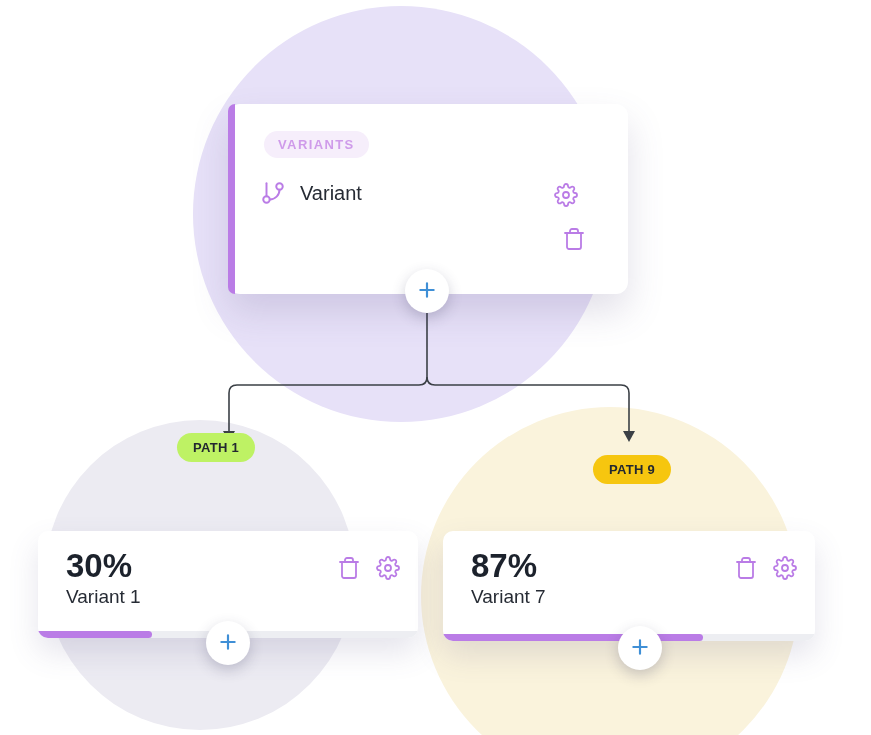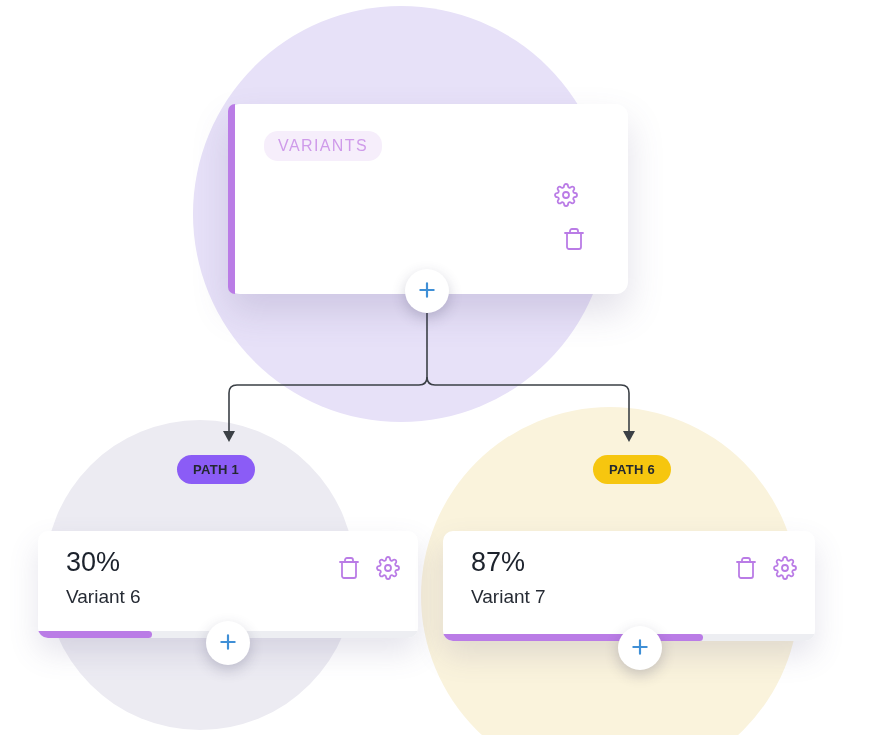--- a/index.html
+++ b/index.html
@@ -18,21 +18,21 @@
   .connectors path.arrow { fill:#3b4046; stroke:none; }
 
   .root-card {
     position:absolute; left:228px; top:104px; width:400px; height:190px;
     background:#fff; border-radius:12px; z-index:2;
     box-shadow:0 18px 36px rgba(96,85,135,.18);
   }
   .accent-bar { position:absolute; left:0; top:0; bottom:0; width:7px; background:#ba7ce6; border-radius:12px 0 0 12px; }
   .variants-badge {
     position:absolute; left:36px; top:27px; background:#f6eefb; color:#cf9bea;
-    font-size:16px; font-weight:400; letter-spacing:1.4px; padding:6px 14px; border-radius:14px;
+    font-size:13px; font-weight:700; letter-spacing:1.4px; padding:6px 14px; border-radius:14px;
   }
   .root-row { position:absolute; left:32px; top:76px; display:flex; align-items:center; gap:14px; }
   .root-title { font-size:20px; color:#262b34; }
 
   .icon-wrap svg, .icon-btn svg {
     stroke:#ba7ce6; fill:none; stroke-width:1.8; stroke-linecap:round; stroke-linejoin:round;
   }
   .icon-wrap svg { width:26px; height:26px; display:block; }
   .icon-btn { background:none; border:none; padding:0; cursor:pointer; width:26px; height:26px; }
   .icon-btn svg { width:24px; height:24px; display:block; }
@@ -46,30 +46,30 @@
   }
   .plus-btn svg { width:20px; height:20px; stroke:#3f8fd6; stroke-width:2.6; stroke-linecap:round; fill:none; }
   .plus-root { left:405px; top:269px; }
   .plus-1 { left:206px; top:621px; }
   .plus-2 { left:618px; top:626px; }
 
   .path-badge {
     position:absolute; font-size:13px; font-weight:700; color:#232830;
     padding:7px 16px; border-radius:15px; z-index:3; letter-spacing:.3px;
   }
-  .badge-1 { left:177px; top:455px; background:#8b5cf6; }
+  .badge-1 { left:177px; top:433px; background:#bef264; }
   .badge-2 { left:593px; top:455px; background:#f6c60f; }
 
   .path-card {
     position:absolute; background:#fff; border-radius:10px; overflow:hidden; z-index:2;
     box-shadow:0 14px 30px rgba(96,85,135,.16);
   }
   .card-1 { left:38px;  top:531px; width:380px; height:107px; }
   .card-2 { left:443px; top:531px; width:372px; height:110px; }
-  .pct   { position:absolute; left:28px; top:16px; font-size:27px; font-weight:400; color:#1c222c; }
+  .pct   { position:absolute; left:28px; top:16px; font-size:33px; font-weight:700; color:#1c222c; }
   .vname { position:absolute; left:28px; top:55px; font-size:19px; color:#262b34; }
   .card-icons { position:absolute; top:24px; right:16px; display:flex; gap:13px; }
   .track { position:absolute; left:0; right:0; bottom:0; height:7px; background:#edeef2; }
   .fill  { height:100%; background:#ba7ce6; border-radius:0 4px 4px 0; }
 </style>
 </head>
 <body>
 
 <div class="canvas">
 
@@ -81,20 +81,31 @@
     <path d="M427 313 L427 377"></path>
     <path d="M427 377 Q427 385 419 385 L237 385 Q229 385 229 393 L229 432"></path>
     <path d="M427 377 Q427 385 435 385 L621 385 Q629 385 629 393 L629 432"></path>
     <path class="arrow" d="M223 431 L235 431 L229 442 Z"></path>
     <path class="arrow" d="M623 431 L635 431 L629 442 Z"></path>
   </svg>
 
   <div class="root-card">
     <div class="accent-bar"></div>
     <span class="variants-badge">VARIANTS</span>
+    <div class="root-row">
+      <span class="icon-wrap">
+        <svg viewBox="0 0 24 24">
+          <line x1="6" y1="3" x2="6" y2="15"></line>
+          <circle cx="18" cy="6" r="3"></circle>
+          <circle cx="6" cy="18" r="3"></circle>
+          <path d="M18 9a9 9 0 0 1-9 9"></path>
+        </svg>
+      </span>
+      <span class="root-title">Variant</span>
+    </div>
     <button class="icon-btn root-gear">
       <span>
         <svg viewBox="0 0 24 24">
           <circle cx="12" cy="12" r="3"></circle>
           <path d="M19.4 15a1.65 1.65 0 0 0 .33 1.82l.06.06a2 2 0 0 1 0 2.83 2 2 0 0 1-2.83 0l-.06-.06a1.65 1.65 0 0 0-1.82-.33 1.65 1.65 0 0 0-1 1.51V21a2 2 0 0 1-2 2 2 2 0 0 1-2-2v-.09A1.65 1.65 0 0 0 9 19.4a1.65 1.65 0 0 0-1.82.33l-.06.06a2 2 0 0 1-2.83 0 2 2 0 0 1 0-2.83l.06-.06a1.65 1.65 0 0 0 .33-1.82 1.65 1.65 0 0 0-1.51-1H3a2 2 0 0 1-2-2 2 2 0 0 1 2-2h.09A1.65 1.65 0 0 0 4.6 9a1.65 1.65 0 0 0-.33-1.82l-.06-.06a2 2 0 0 1 0-2.83 2 2 0 0 1 2.83 0l.06.06a1.65 1.65 0 0 0 1.82.33H9a1.65 1.65 0 0 0 1-1.51V3a2 2 0 0 1 2-2 2 2 0 0 1 2 2v.09a1.65 1.65 0 0 0 1 1.51 1.65 1.65 0 0 0 1.82-.33l.06-.06a2 2 0 0 1 2.83 0 2 2 0 0 1 0 2.83l-.06.06a1.65 1.65 0 0 0-.33 1.82V9a1.65 1.65 0 0 0 1.51 1H21a2 2 0 0 1 2 2 2 2 0 0 1-2 2h-.09a1.65 1.65 0 0 0-1.51 1z"></path>
         </svg>
       </span>
     </button>
     <button class="icon-btn root-trash">
       <span>
@@ -109,25 +120,25 @@
 
   <button class="plus-btn plus-root">
     <span>
       <svg viewBox="0 0 24 24">
           <path d="M12 4v16M4 12h16"></path>
         </svg>
     </span>
   </button>
 
   <span class="path-badge badge-1">PATH 1</span>
-  <span class="path-badge badge-2">PATH 6</span>
+  <span class="path-badge badge-2">PATH 9</span>
 
   <div class="path-card card-1">
     <div class="pct">30%</div>
-    <div class="vname">Variant 6</div>
+    <div class="vname">Variant 1</div>
     <div class="card-icons">
       <button class="icon-btn">
         <span>
           <svg viewBox="0 0 24 24">
             <polyline points="3 6 5 6 21 6"></polyline>
             <path d="M19 6v14a2 2 0 0 1-2 2H7a2 2 0 0 1-2-2V6"></path>
             <path d="M8 6V4a2 2 0 0 1 2-2h4a2 2 0 0 1 2 2v2"></path>
           </svg>
         </span>
       </button>

